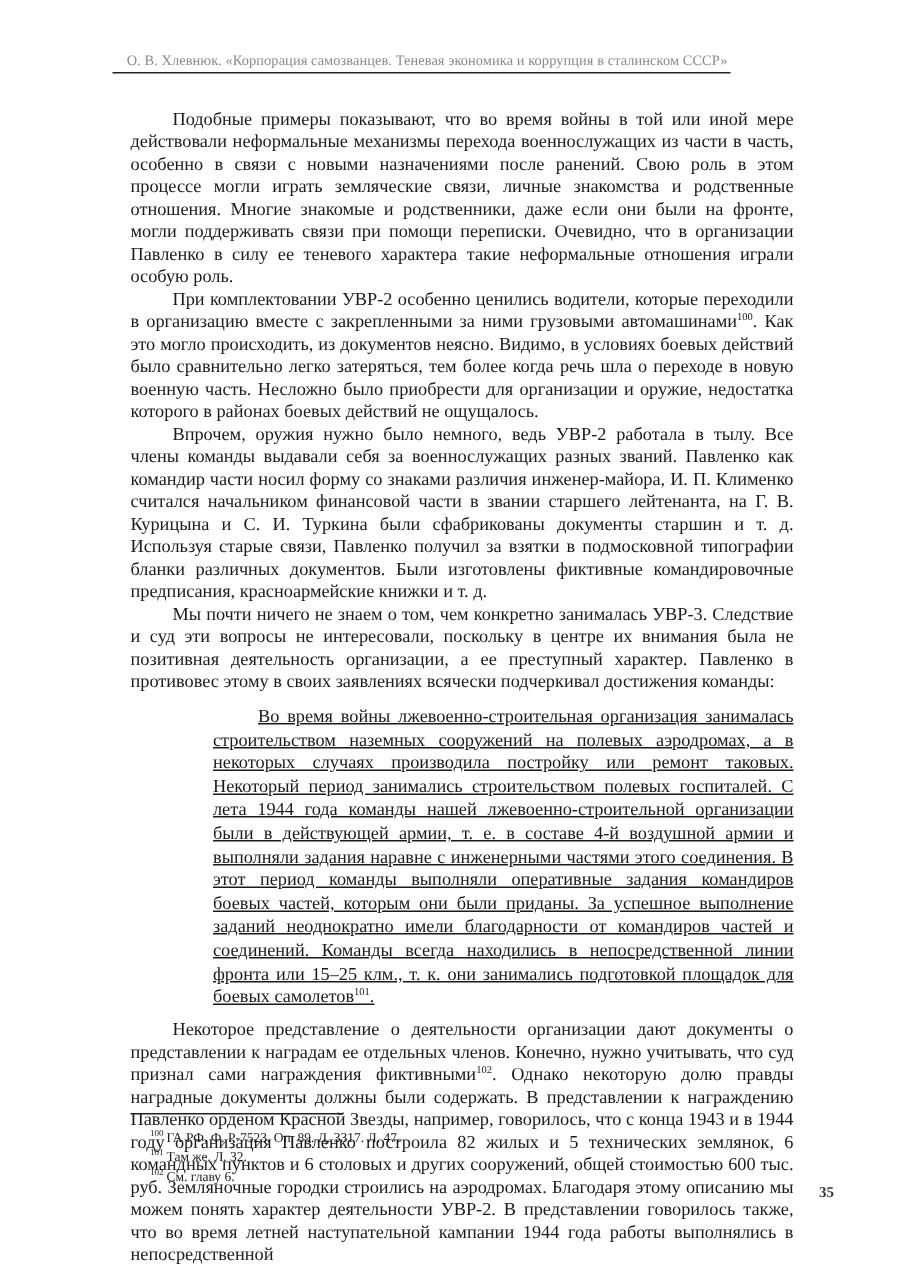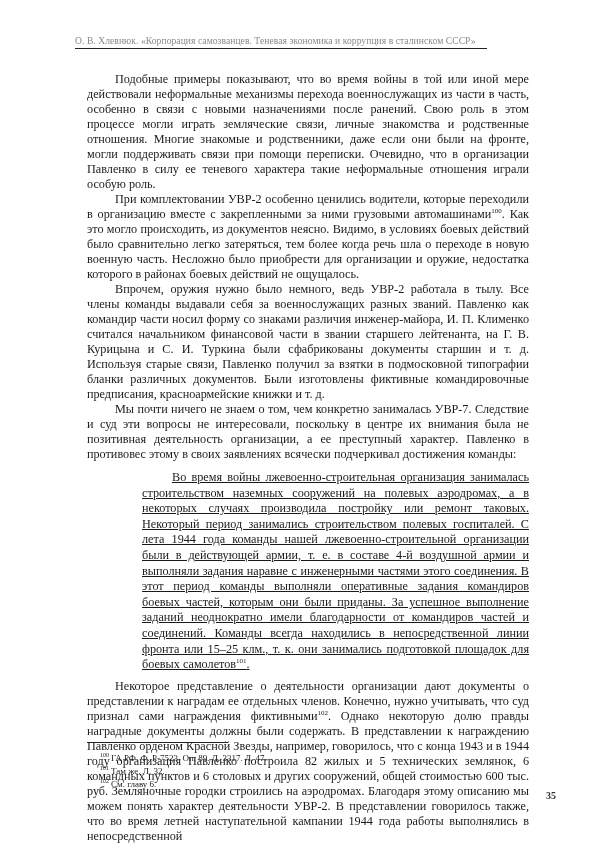--- a/index.html
+++ b/index.html
@@ -1,40 +1,40 @@
 <!DOCTYPE html>
 <html><head>
   <meta charset="utf-8">
   <style>
     html, body { margin: 0; padding: 0; background: #ffffff; }
     body { width: 600px; height: 849px; position: relative; overflow: hidden;
       font-family: "Liberation Serif", "DejaVu Serif", serif; color: #1a1a1a; }
     .header { position: absolute; left: 75px; top: 35px; width: 410px;
-      font-size: 9.6px; color: #8a8a8a; white-space: nowrap; letter-spacing: 0.05px; }
+      font-size: 9.6px; color: #8a8a8a; white-space: nowrap; letter-spacing: 0.05px; text-align: right; }
     .header-rule { position: absolute; left: 75px; top: 48px; width: 412px; height: 1px; background: #222; }
     .main { position: absolute; left: 87px; top: 72px; width: 442px; font-size: 12.2px; line-height: 15px; }
     .p { margin: 0; text-align: justify; text-indent: 28px; }
     .quote { margin: 8px 0 6px 55px; text-align: justify; text-indent: 30px; font-size: 12.2px; line-height: 15.6px; text-decoration: underline; }
     sup { font-size: 7px; line-height: 0; vertical-align: 5px; }
     .fn-rule { position: absolute; left: 87px; top: 742px; width: 141px; height: 1px; background: #222; }
     .footnotes { position: absolute; left: 100px; top: 752px; font-size: 9px; line-height: 13px; }
     .fn sup { font-size: 6px; vertical-align: 4px; margin-right: 2px; }
     .page-num { position: absolute; left: 546px; top: 790px; font-size: 10px; color: #333; font-weight: bold; }
   </style>
 </head>
 <body>
 
 <div class="header">О. В. Хлевнюк. «Корпорация самозванцев. Теневая экономика и коррупция в сталинском СССР»</div>
 <div class="header-rule"></div>
 
 <div class="main">
   <p class="p">Подобные примеры показывают, что во время войны в той или иной мере действовали неформальные механизмы перехода военнослужащих из части в часть, особенно в связи с новыми назначениями после ранений. Свою роль в этом процессе могли играть земляческие связи, личные знакомства и родственные отношения. Многие знакомые и родственники, даже если они были на фронте, могли поддерживать связи при помощи переписки. Очевидно, что в организации Павленко в силу ее теневого характера такие неформальные отношения играли особую роль.</p>
   <p class="p"><span>При комплектовании УВР-2 особенно ценились водители, которые переходили в организацию вместе с закрепленными за ними грузовыми автомашинами</span><sup>100</sup><span>. Как это могло происходить, из документов неясно. Видимо, в условиях боевых действий было сравнительно легко затеряться, тем более когда речь шла о переходе в новую военную часть. Несложно было приобрести для организации и оружие, недостатка которого в районах боевых действий не ощущалось.</span></p>
   <p class="p">Впрочем, оружия нужно было немного, ведь УВР-2 работала в тылу. Все члены команды выдавали себя за военнослужащих разных званий. Павленко как командир части носил форму со знаками различия инженер-майора, И. П. Клименко считался начальником финансовой части в звании старшего лейтенанта, на Г. В. Курицына и С. И. Туркина были сфабрикованы документы старшин и т. д. Используя старые связи, Павленко получил за взятки в подмосковной типографии бланки различных документов. Были изготовлены фиктивные командировочные предписания, красноармейские книжки и т. д.</p>
-  <p class="p">Мы почти ничего не знаем о том, чем конкретно занималась УВР-7. Следствие и суд эти вопросы не интересовали, поскольку в центре их внимания была не позитивная деятельность организации, а ее преступный характер. Павленко в противовес этому в своих заявлениях всячески подчеркивал достижения команды:</p>
+  <p class="p">Мы почти ничего не знаем о том, чем конкретно занималась УВР-3. Следствие и суд эти вопросы не интересовали, поскольку в центре их внимания была не позитивная деятельность организации, а ее преступный характер. Павленко в противовес этому в своих заявлениях всячески подчеркивал достижения команды:</p>
   <p class="quote"><span>Во время войны лжевоенно-строительная организация занималась строительством наземных сооружений на полевых аэродромах, а в некоторых случаях производила постройку или ремонт таковых. Некоторый период занимались строительством полевых госпиталей. С лета 1944 года команды нашей лжевоенно-строительной организации были в действующей армии, т. е. в составе 4-й воздушной армии и выполняли задания наравне с инженерными частями этого соединения. В этот период команды выполняли оперативные задания командиров боевых частей, которым они были приданы. За успешное выполнение заданий неоднократно имели благодарности от командиров частей и соединений. Команды всегда находились в непосредственной линии фронта или 15–25 клм., т. к. они занимались подготовкой площадок для боевых самолетов</span><sup>101</sup><span>.</span></p>
   <p class="p"><span>Некоторое представление о деятельности организации дают документы о представлении к наградам ее отдельных членов. Конечно, нужно учитывать, что суд признал сами награждения фиктивными</span><sup>102</sup><span>. Однако некоторую долю правды наградные документы должны были содержать. В представлении к награждению Павленко орденом Красной Звезды, например, говорилось, что с конца 1943 и в 1944 году организация Павленко построила 82 жилых и 5 технических землянок, 6 командных пунктов и 6 столовых и других сооружений, общей стоимостью 600 тыс. руб. Земляночные городки строились на аэродромах. Благодаря этому описанию мы можем понять характер деятельности УВР-2. В представлении говорилось также, что во время летней наступательной кампании 1944 года работы выполнялись в непосредственной</span></p>
 </div>
 
 <div class="fn-rule"></div>
 <div class="footnotes">
   <div class="fn"><sup>100</sup><span>ГА РФ. Ф. Р-7523. Оп. 89. Д. 3317. Л. 47.</span></div>
   <div class="fn"><sup>101</sup><span>Там же. Л. 32.</span></div>
   <div class="fn"><sup>102</sup><span>См. главу 6.</span></div>
 </div>

